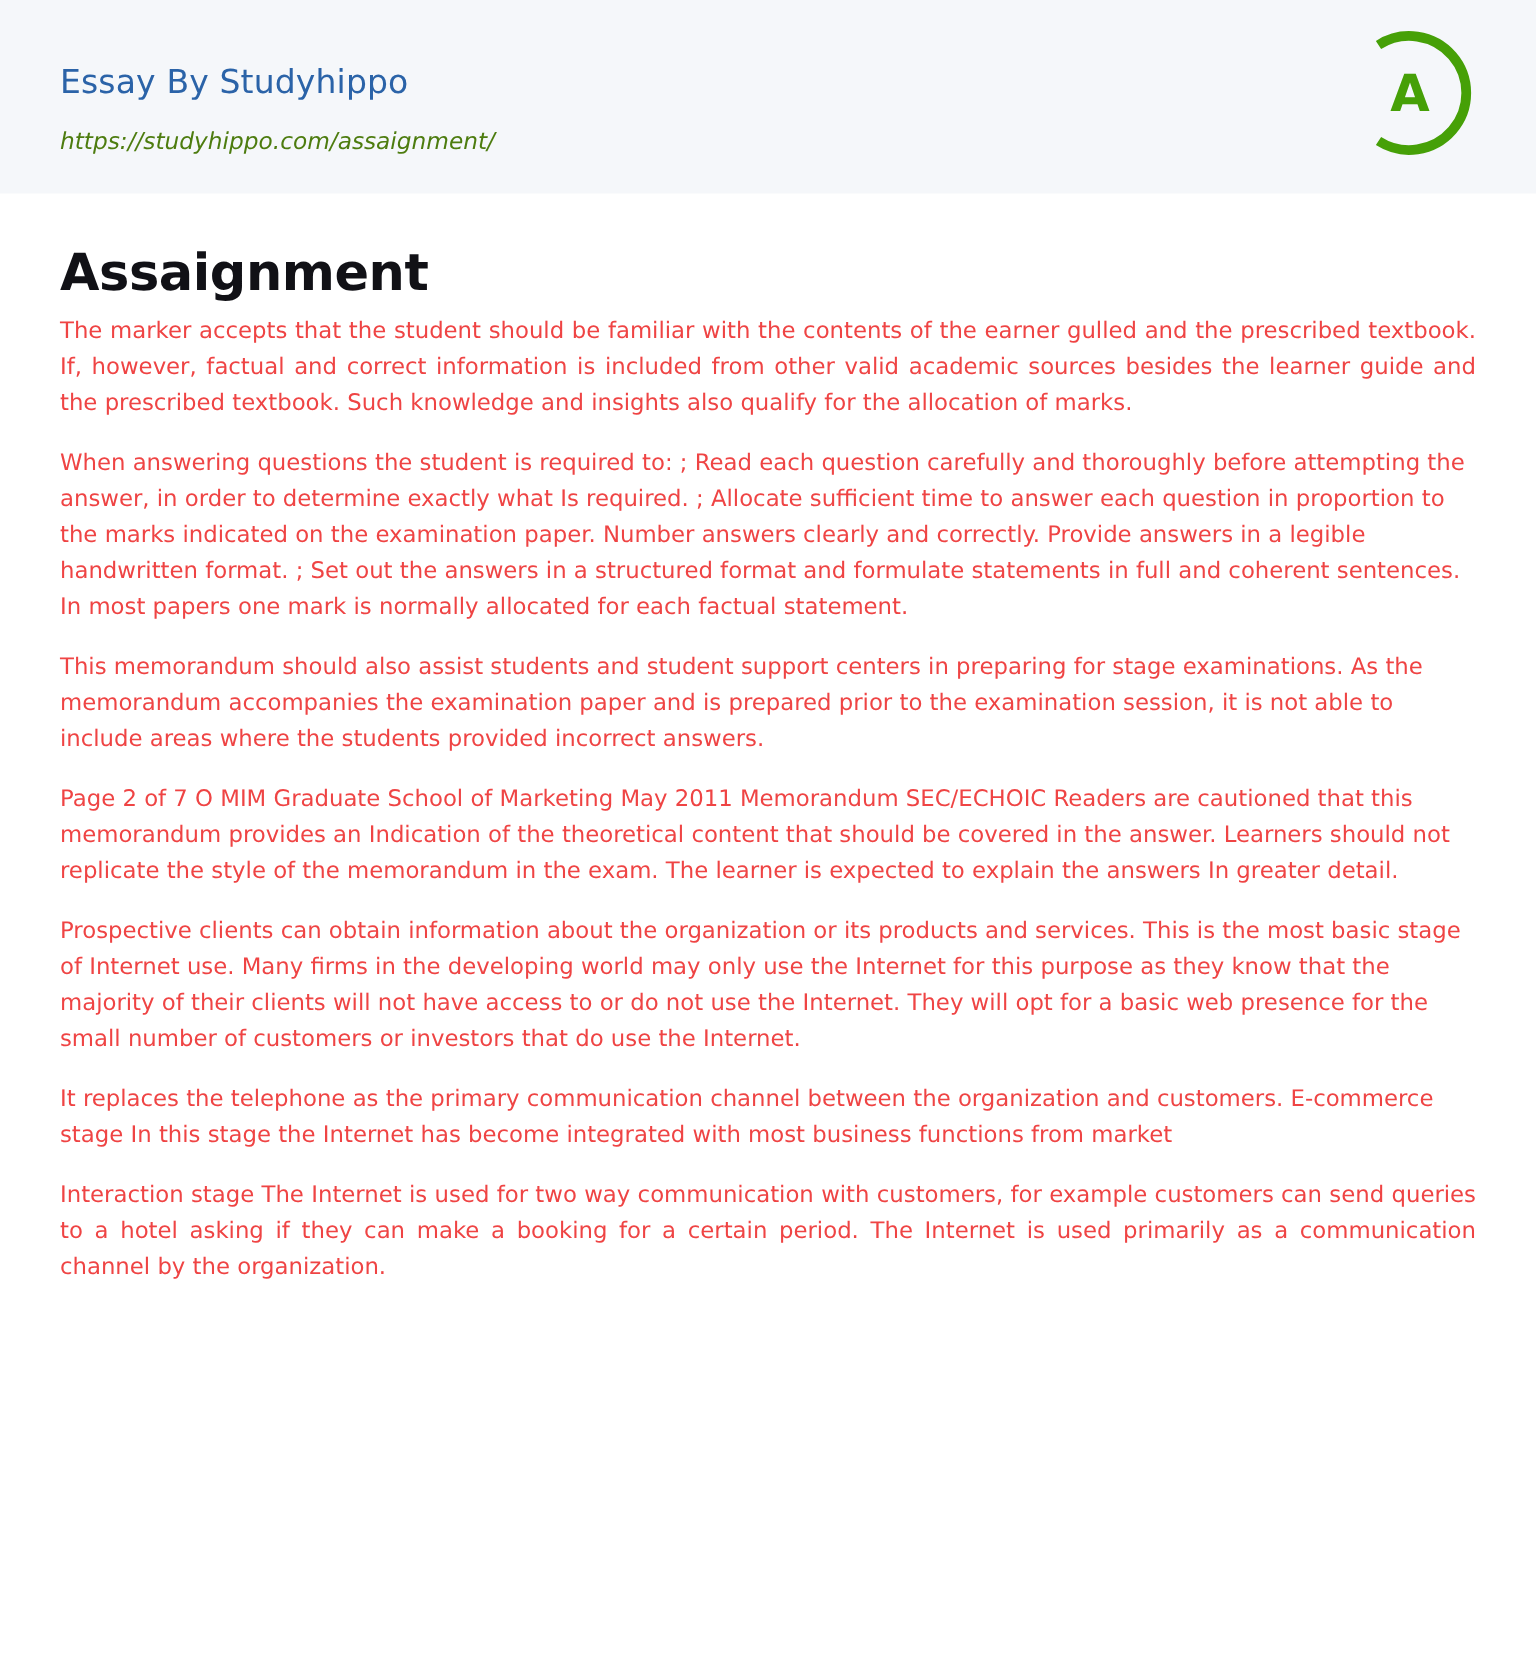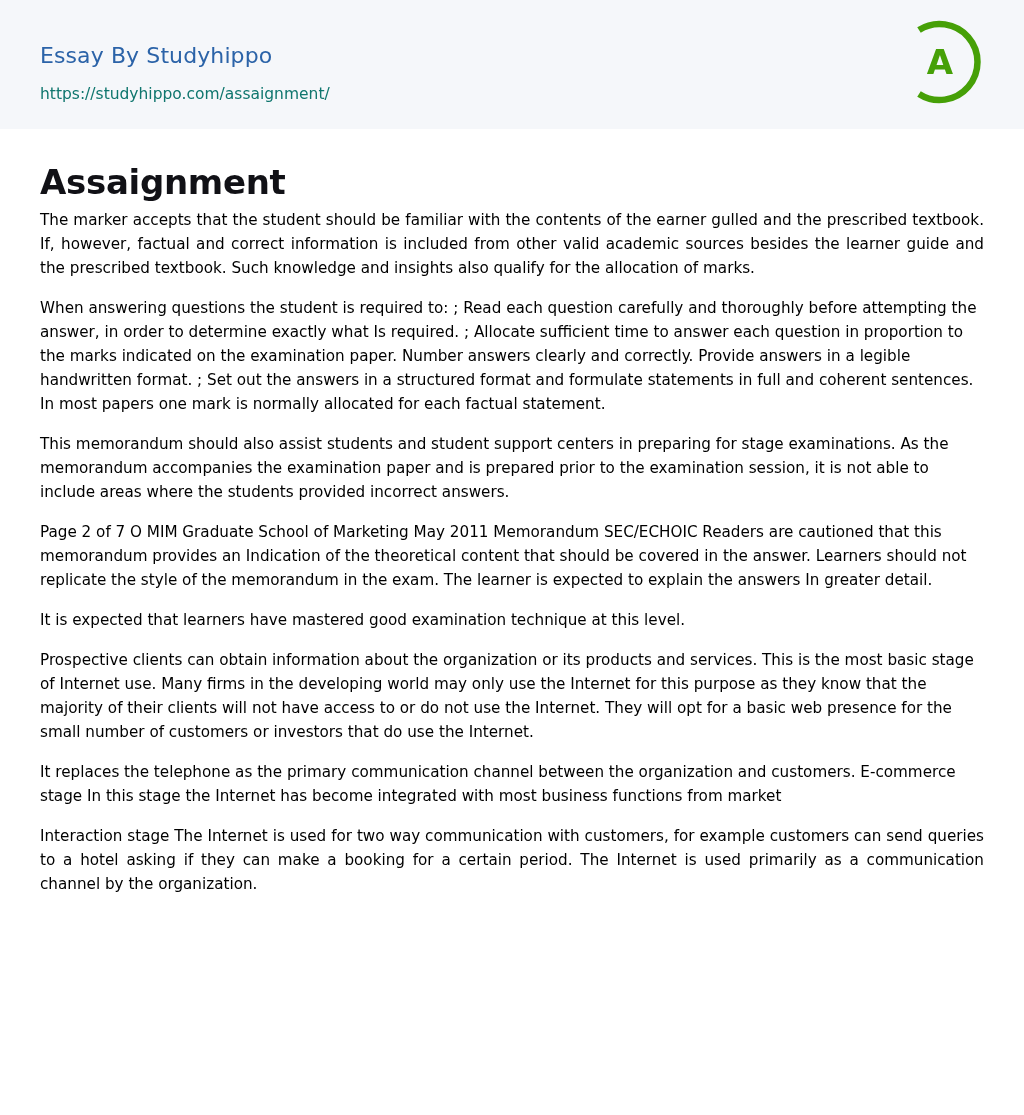--- a/index.html
+++ b/index.html
@@ -24,23 +24,24 @@
       font-weight: normal;
       color: #2b63a8;
       letter-spacing: 0.1px;
       line-height: 30px;
     }
     .brand-url {
       position: absolute;
       left: 40px;
       top: 84px;
       font-size: 15.5px;
-      color: #0f766e;
+      color: #4d7c0f;
       text-decoration: none;
       line-height: 20px;
+      font-style: italic;
     }
     .logo {
       position: absolute;
       left: 912px;
       top: 18px;
       width: 76px;
       height: 88px;
     }
     .content {
       padding: 0 40px;
@@ -50,21 +51,21 @@
       font-weight: bold;
       color: #111116;
       margin-top: 33px;
       line-height: 40px;
       letter-spacing: -0.3px;
     }
     .para {
       font-size: 15.2px;
       line-height: 24px;
       margin-top: 16px;
-      color: #000000;
+      color: #ef4444;
     }
     .para.first { margin-top: 6px; }
     .para.justify { text-align: justify; }
   </style>
 </head>
 <body>
 
 <div class="header">
   <div class="brand-title">Essay By Studyhippo</div>
   <a class="brand-url">https://studyhippo.com/assaignment/</a>
@@ -75,17 +76,16 @@
     </svg>
   </div>
 </div>
 
 <div class="content">
   <h1 class="page-title">Assaignment</h1>
   <p class="para first justify">The marker accepts that the student should be familiar with the contents of the earner gulled and the prescribed textbook. If, however, factual and correct information is included from other valid academic sources besides the learner guide and the prescribed textbook. Such knowledge and insights also qualify for the allocation of marks.</p>
   <p class="para">When answering questions the student is required to: ; Read each question carefully and thoroughly before attempting the answer, in order to determine exactly what Is required. ; Allocate sufficient time to answer each question in proportion to the marks indicated on the examination paper. Number answers clearly and correctly. Provide answers in a legible handwritten format. ; Set out the answers in a structured format and formulate statements in full and coherent sentences. In most papers one mark is normally allocated for each factual statement.</p>
   <p class="para">This memorandum should also assist students and student support centers in preparing for stage examinations. As the memorandum accompanies the examination paper and is prepared prior to the examination session, it is not able to include areas where the students provided incorrect answers.</p>
   <p class="para">Page 2 of 7 O MIM Graduate School of Marketing May 2011 Memorandum SEC/ECHOIC Readers are cautioned that this memorandum provides an Indication of the theoretical content that should be covered in the answer. Learners should not replicate the style of the memorandum in the exam. The learner is expected to explain the answers In greater detail.</p>
-  <p class="para">It is expected that learners have mastered good examination technique at this level.</p>
   <p class="para">Prospective clients can obtain information about the organization or its products and services. This is the most basic stage of Internet use. Many firms in the developing world may only use the Internet for this purpose as they know that the majority of their clients will not have access to or do not use the Internet. They will opt for a basic web presence for the small number of customers or investors that do use the Internet.</p>
   <p class="para">It replaces the telephone as the primary communication channel between the organization and customers. E-commerce stage In this stage the Internet has become integrated with most business functions from market</p>
   <p class="para justify">Interaction stage The Internet is used for two way communication with customers, for example customers can send queries to a hotel asking if they can make a booking for a certain period. The Internet is used primarily as a communication channel by the organization.</p>
 </div>
 
 </body></html>

